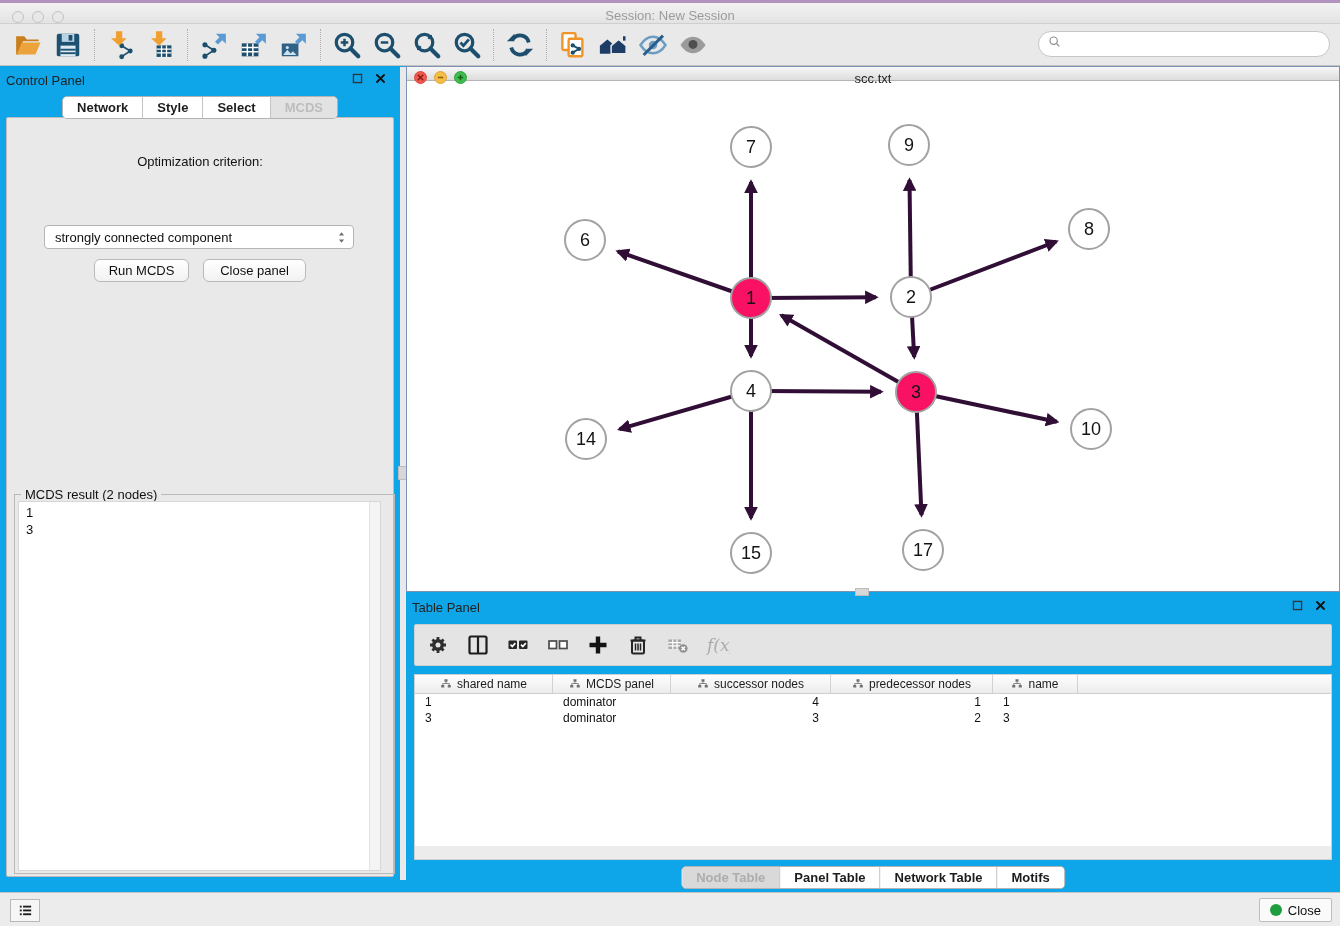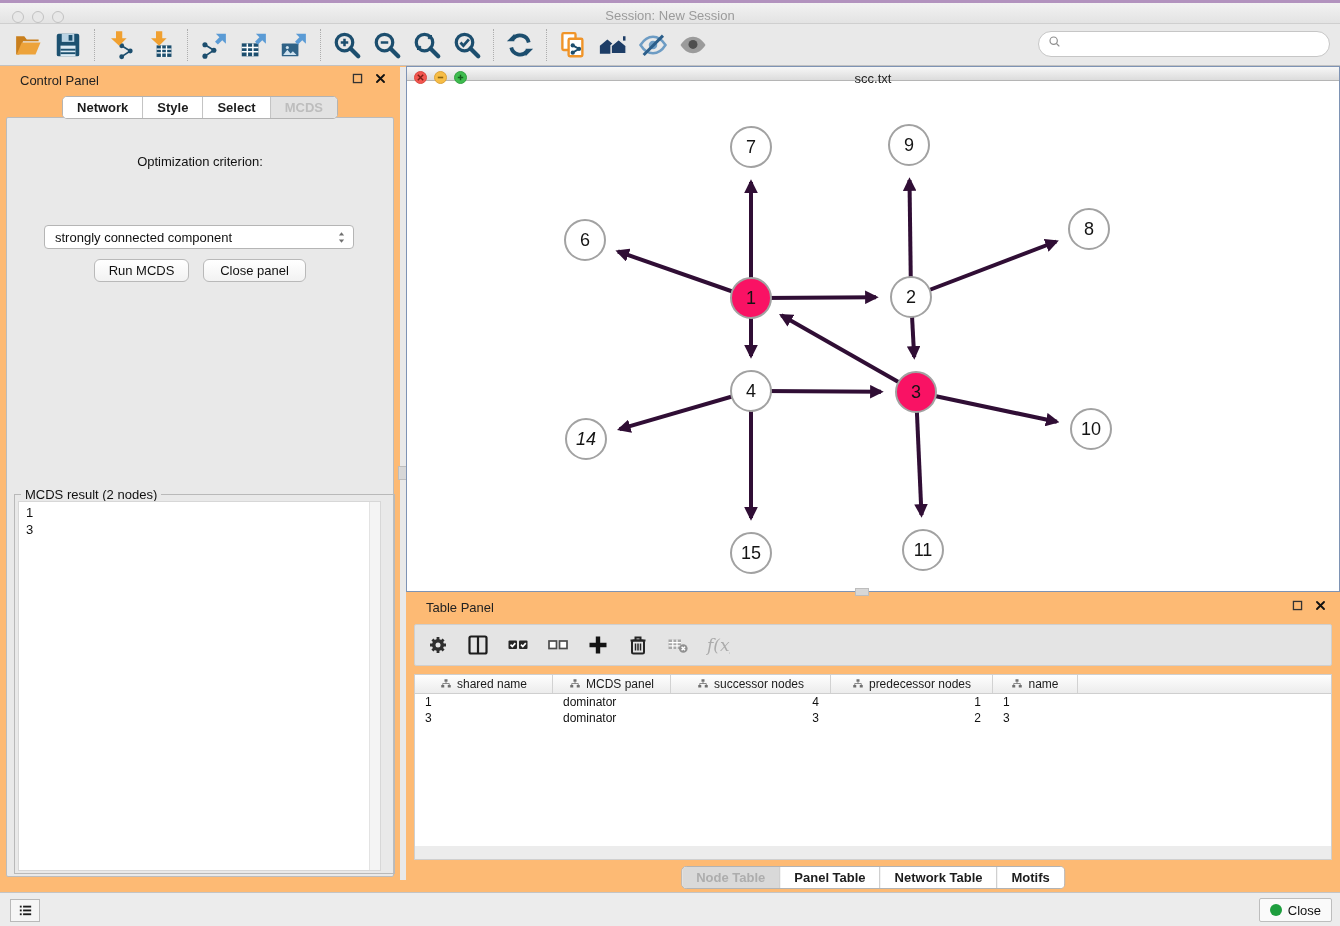--- a/index.html
+++ b/index.html
@@ -1,35 +1,35 @@
 <!DOCTYPE html>
 <html><head>
 <meta charset="utf-8">
 <style>
   * { margin:0; padding:0; box-sizing:border-box; }
   html,body { width:1340px; height:926px; font-family:"Liberation Sans", sans-serif; background:#e9e9e9; overflow:hidden; }
-  .app { position:absolute; inset:0; width:1340px; height:926px; background:#fdba74; }
+  .app { position:absolute; inset:0; width:1340px; height:926px; background:#0ea5e9; }
 
   
   .titlebar { position:absolute; left:0; top:0; width:1340px; height:24px; background:linear-gradient(#f2f2f2,#e3e3e3); border-top:3px solid #b292be; border-bottom:1px solid #cfcfcf; }
   .tl-dot { position:absolute; top:8px; width:12px; height:12px; border-radius:50%; background:#e8e8e8; border:1px solid #c2c2c2; }
   .app-title { position:absolute; top:5px; left:0; width:100%; text-align:center; font-size:13px; color:#9b9b9b; }
 
   .toolbar { position:absolute; left:0; top:24px; width:1340px; height:42px; background:#e9e9e9; border-bottom:1px solid #c2c2c2; display:flex; align-items:center; padding-left:8px; }
   .tb-btn { width:40px; height:36px; display:flex; align-items:center; justify-content:center; cursor:pointer; }
   .tb-btn svg { width:30px; height:30px; }
   .tb-sep { width:1px; height:32px; border-left:1px dotted #adadad; margin:0 6px; }
   .searchbox { position:absolute; right:10px; top:31px; width:292px; height:26px; background:#fff; border:1px solid #c6c6c6; border-radius:13px; display:flex; align-items:center; padding-left:8px; }
   .searchbox svg { width:16px; height:16px; }
   .searchbox input { border:none; outline:none; flex:1; height:20px; font-size:12px; background:transparent; font-family:"Liberation Sans",sans-serif; }
 
   
   .cpanel { position:absolute; left:0; top:67px; width:400px; height:813px; }
   .panel-head { position:absolute; left:0; top:0; width:100%; height:26px; display:flex; align-items:center; }
-  .panel-head .ph-title { font-size:13px; color:#222; padding-left:20px; }
+  .panel-head .ph-title { font-size:13px; color:#222; padding-left:6px; }
   .ph-btns { position:absolute; right:12px; top:4px; display:flex; gap:8px; }
   .ph-btn { width:15px; height:15px; display:flex; align-items:center; justify-content:center; cursor:pointer; }
   .ph-btn svg { width:13px; height:13px; }
 
   .cp-body { position:absolute; left:6px; top:50px; width:388px; height:760px; border:1px solid #bcbcbc; border-radius:2px; background:#e9e9e9; }
 
   .tabs { position:absolute; display:inline-flex; border:1px solid #b3b3b3; border-radius:5px; overflow:hidden; background:#fff; height:23px; }
   .tab { padding:0 14px; font-size:13px; font-weight:bold; color:#1c1c1c; background:#fff; display:flex; align-items:center; border-left:1px solid #c4c4c4; cursor:pointer; white-space:nowrap; }
   .tab:first-child { border-left:none; }
   .tab.sel { background:#e2e2e2; color:#bdbdbd; }
@@ -343,24 +343,24 @@
           <line x1="509" y1="303" x2="514.5" y2="426.0" stroke="#300e35" stroke-width="4" marker-end="url(#arr)"></line>
         </svg>
     <div class="gnode" style="left: 323px; top: 37px; background: rgb(255, 255, 255); border-color: rgb(162, 162, 162);">7</div>
         <div class="gnode" style="left: 481px; top: 35px; background: rgb(255, 255, 255); border-color: rgb(162, 162, 162);">9</div>
         <div class="gnode" style="left: 157px; top: 130px; background: rgb(255, 255, 255); border-color: rgb(162, 162, 162);">6</div>
         <div class="gnode" style="left: 661px; top: 119px; background: rgb(255, 255, 255); border-color: rgb(162, 162, 162);">8</div>
         <div class="gnode" style="left: 323px; top: 188px; background: rgb(249, 18, 100); border-color: rgb(162, 162, 162);">1</div>
         <div class="gnode" style="left: 483px; top: 187px; background: rgb(255, 255, 255); border-color: rgb(162, 162, 162);">2</div>
         <div class="gnode" style="left: 323px; top: 281px; background: rgb(255, 255, 255); border-color: rgb(162, 162, 162);">4</div>
         <div class="gnode" style="left: 488px; top: 282px; background: rgb(249, 18, 100); border-color: rgb(162, 162, 162);">3</div>
-        <div class="gnode" style="left: 158px; top: 329px; background: rgb(255, 255, 255); border-color: rgb(162, 162, 162); font-style: italic;">14</div>
+        <div class="gnode" style="left: 158px; top: 329px; background: rgb(255, 255, 255); border-color: rgb(162, 162, 162);">14</div>
         <div class="gnode" style="left: 663px; top: 319px; background: rgb(255, 255, 255); border-color: rgb(162, 162, 162);">10</div>
         <div class="gnode" style="left: 323px; top: 443px; background: rgb(255, 255, 255); border-color: rgb(162, 162, 162);">15</div>
-        <div class="gnode" style="left: 495px; top: 440px; background: rgb(255, 255, 255); border-color: rgb(162, 162, 162);">11</div>
+        <div class="gnode" style="left: 495px; top: 440px; background: rgb(255, 255, 255); border-color: rgb(162, 162, 162);">17</div>
       </div>
   </div>
 
   <div class="hgrip"></div>
 
   <div class="tpanel">
     <div class="panel-head">
       <span class="ph-title">Table Panel</span>
       <span class="ph-btns">
         <span class="ph-btn" id="tp-float">

